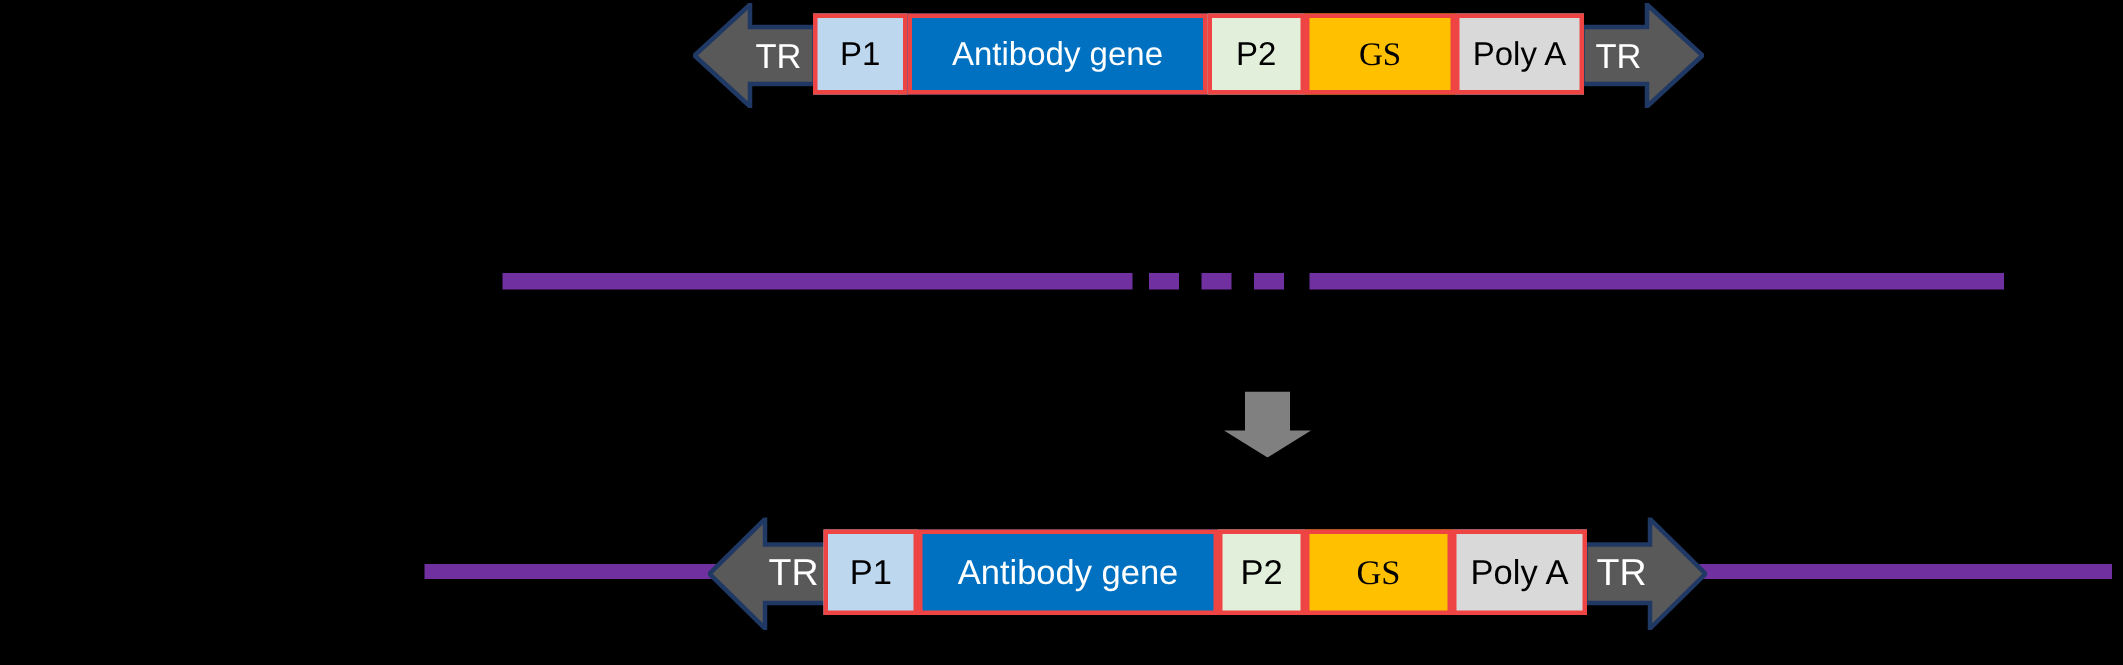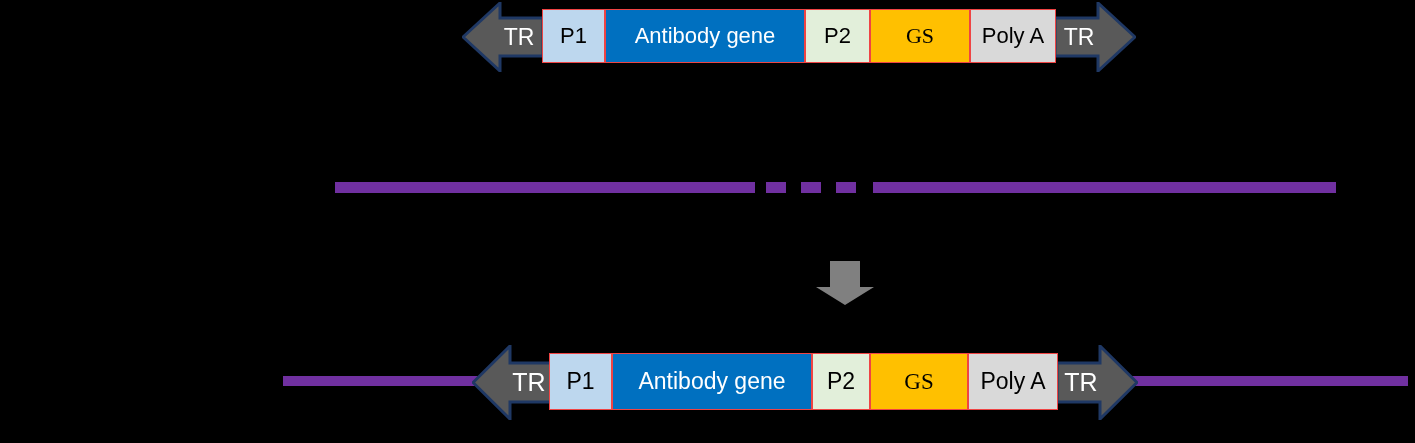--- a/index.html
+++ b/index.html
@@ -8,21 +8,21 @@
     width:1415px;height:443px;position:relative;overflow:hidden;
     font-family:"Liberation Sans",sans-serif;
   }
   .stage{position:absolute;left:0;top:0;width:1415px;height:443px;}
 
   
   .cassette{position:absolute;}
   .seg{
     position:absolute;
     box-sizing:border-box;
-    border:1px solid #ef4444;
+    border:3px solid #ef4444;
     display:flex;align-items:center;justify-content:center;
     color:#000;
     line-height:1;
     white-space:nowrap;
     overflow:hidden;
   }
   .seg.serif{font-family:"Liberation Serif",serif;justify-content:center;}
   .seg-label{pointer-events:none;}
 
   

